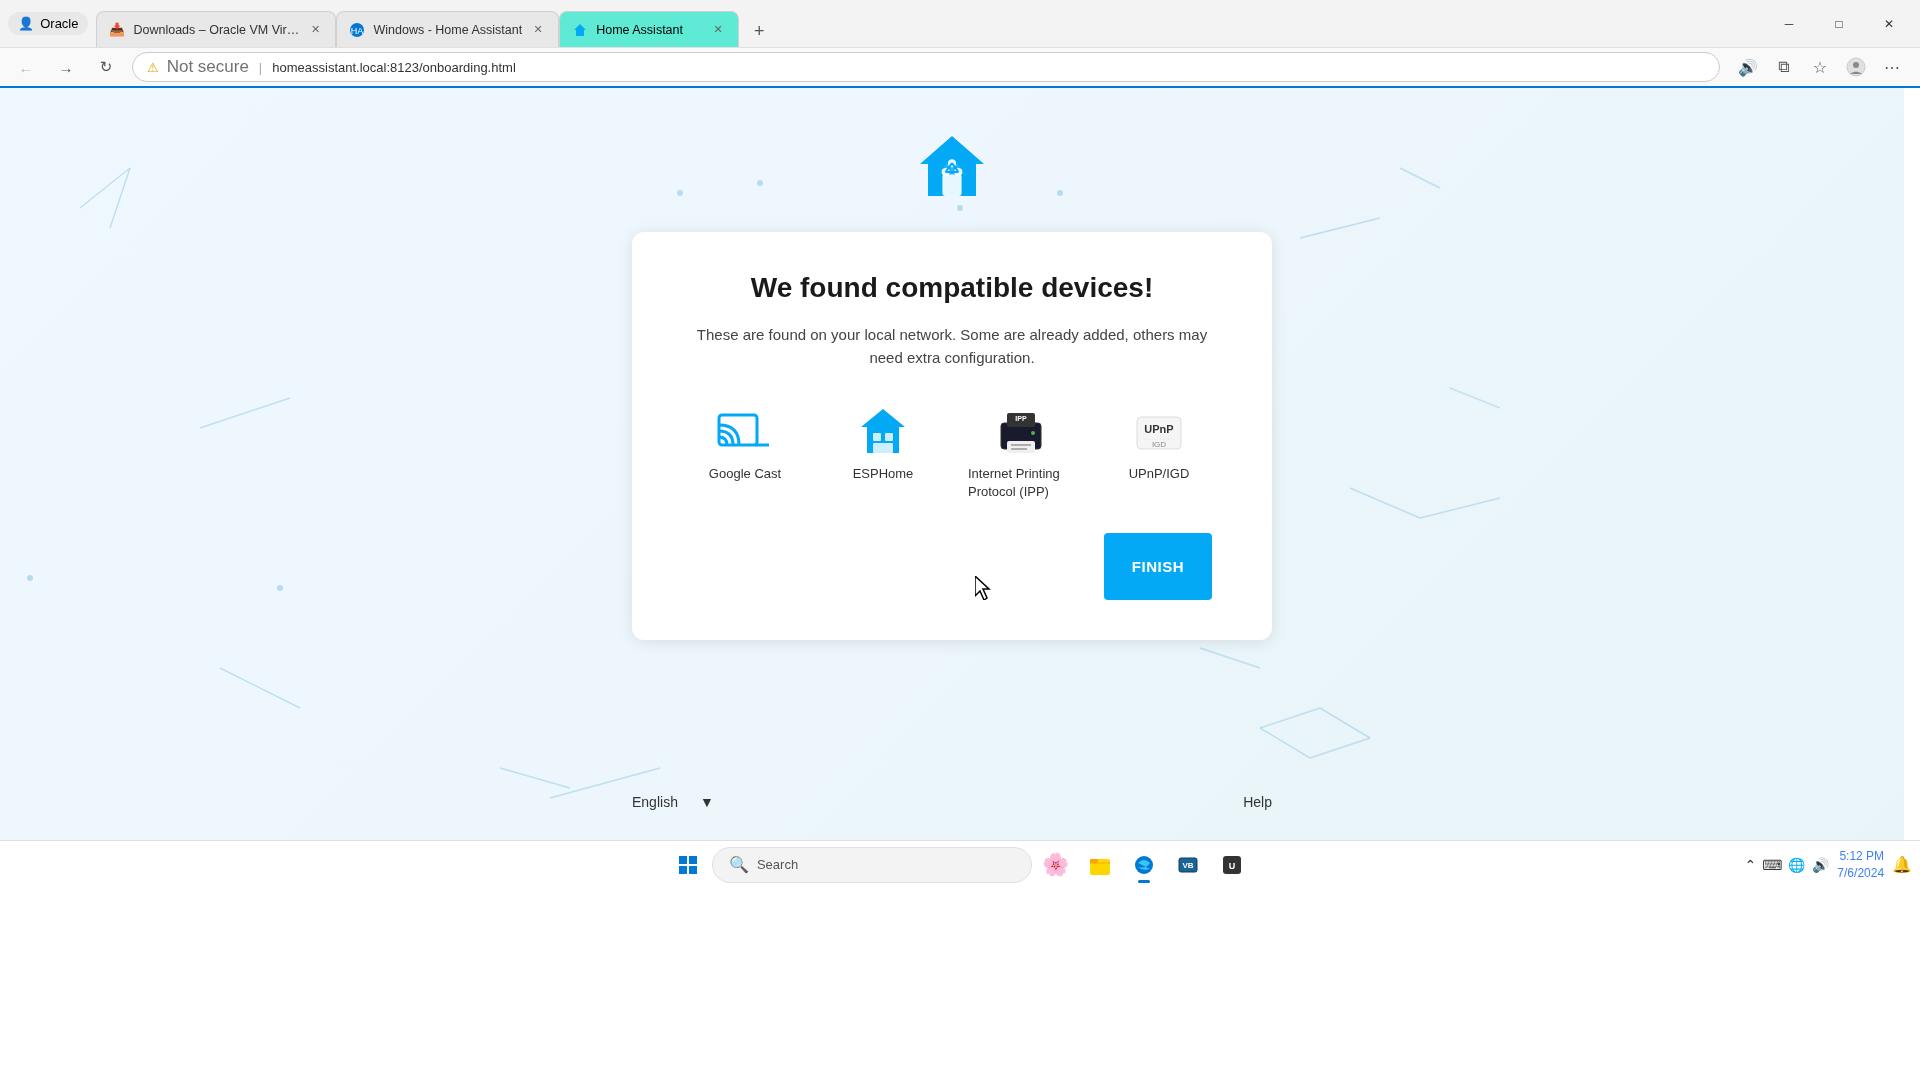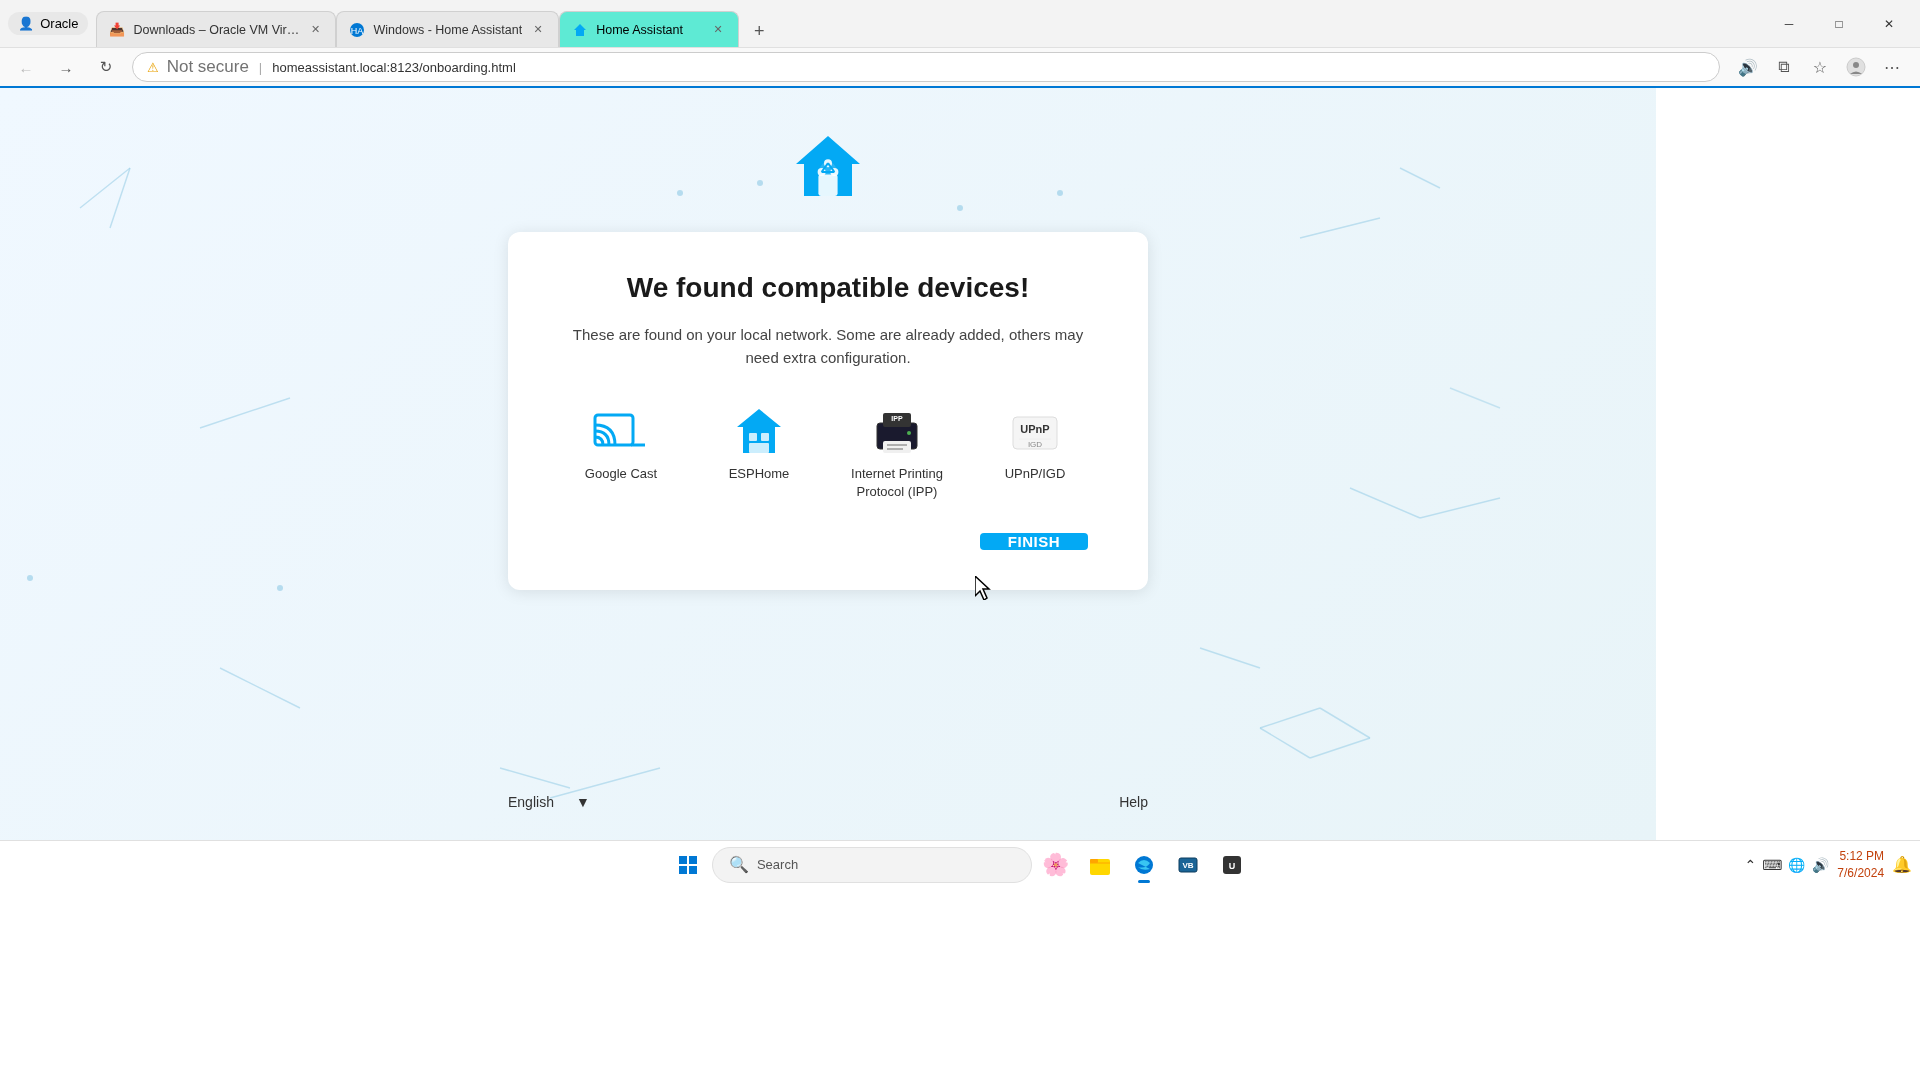--- a/index.html
+++ b/index.html
@@ -164,21 +164,21 @@
       align-items: center;
       justify-content: center;
       border-radius: 50%;
       font-size: 16px;
       color: #555;
       cursor: pointer;
     }
 
     
     .page-content {
-      width: 1656px;
+      width: 1904px;
       height: 752px;
       background: linear-gradient(135deg, #f0f8ff 0%, #e8f4f8 100%);
       position: relative;
       display: flex;
       flex-direction: column;
       align-items: center;
       overflow: hidden;
     }
 
     
@@ -242,33 +242,33 @@
     .device-icon-container {
       width: 64px;
       height: 64px;
       display: flex;
       align-items: center;
       justify-content: center;
     }
     .device-name {
       font-size: 13px;
       color: #333;
-      text-align: center;
+      text-align: left;
       line-height: 1.4;
     }
     .finish-row {
       display: flex;
       justify-content: flex-end;
     }
     .finish-btn {
       background: #03a9f4;
       color: #fff;
       border: none;
       border-radius: 4px;
-      padding: 0 28px;
+      padding: 25px 28px;
       font-size: 15px;
       font-weight: 600;
       cursor: pointer;
       letter-spacing: 0.5px;
     }
 
     
     .page-footer {
       position: absolute;
       bottom: 0;
@@ -375,21 +375,21 @@
       align-items: center;
       gap: 6px;
     }
     .tray-icon {
       font-size: 14px;
       color: #333;
       cursor: pointer;
     }
     .clock {
       font-size: 12px;
-      color: #c2410c;
+      color: #3b82f6;
       text-align: right;
       line-height: 1.4;
     }
     .notification-bell {
       font-size: 16px;
       color: #333;
       cursor: pointer;
     }
   </style>
 </head>

